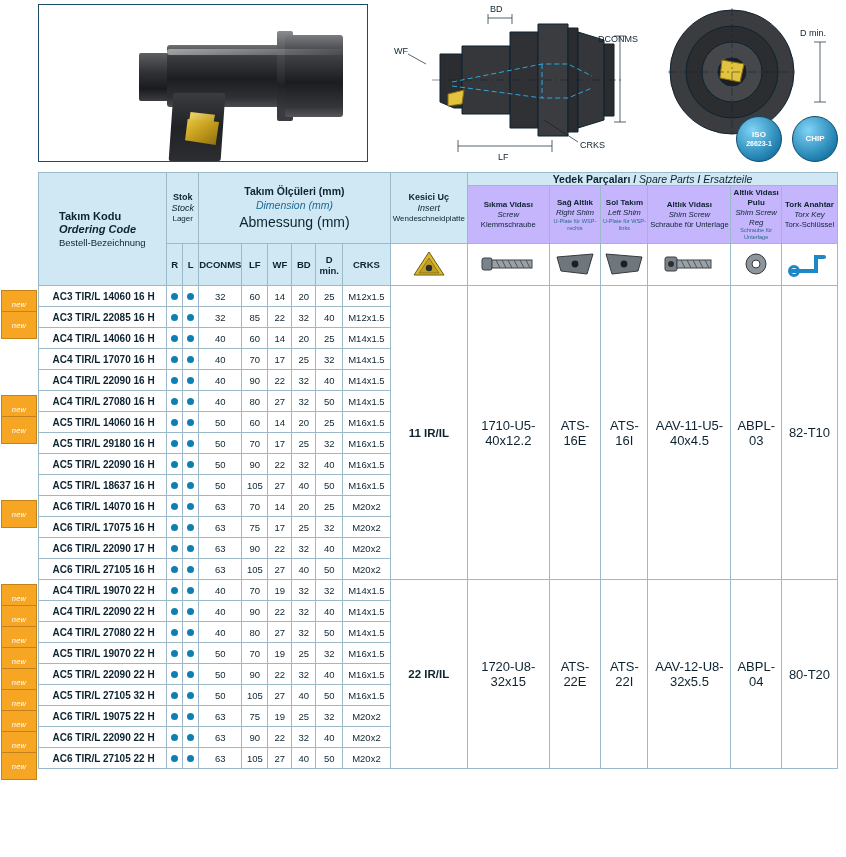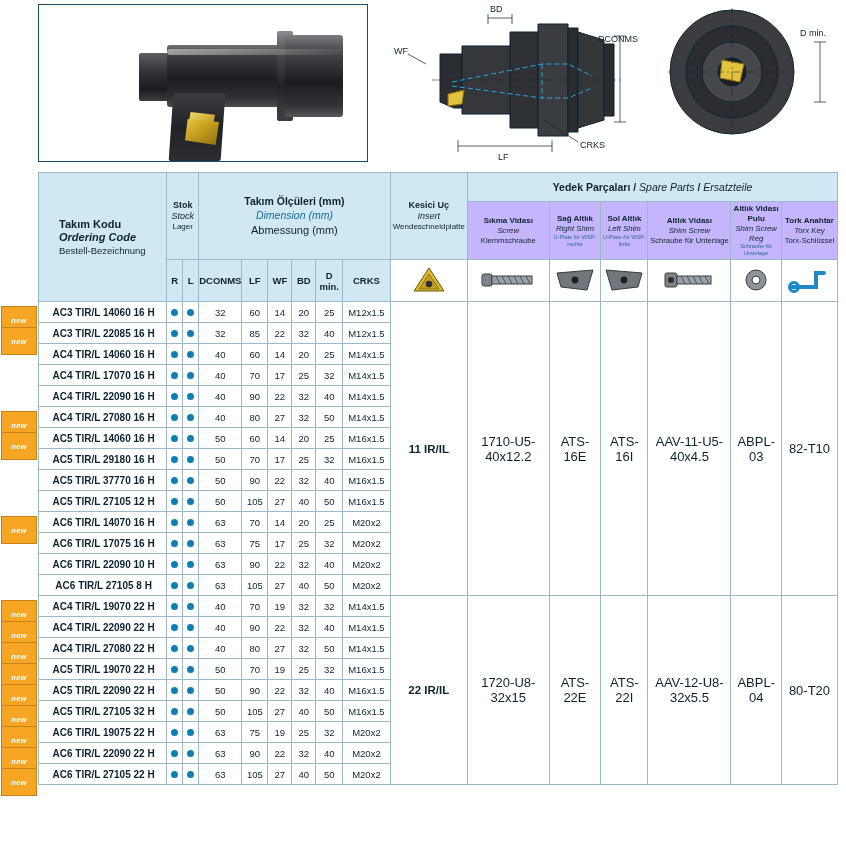--- a/index.html
+++ b/index.html
@@ -112,28 +112,28 @@
   }
   .h-sub .t1 { font-weight:bold; }
   .h-sub .t2 { font-style:italic; }
   .h-sub .t3 { font-size:8px; }
 
   .h-dim {
     background:#cfe8f4; font-size:10.5px; line-height:1.3; padding:3px 4px !important;
   }
   .h-dim .d1 { font-weight:bold; }
   .h-dim .d2 { font-style:italic; color:#1a6a94; }
-  .h-dim .d3 { font-size:11px; }
+  .h-dim .d3 { font-size:14px; }
 
   .h-col {
     background:#cfe8f4; font-weight:bold; font-size:9.5px; height:16px;
   }
 
   .h-spare {
-    background:#cfe8f4; font-weight:bold; font-size:10.5px; padding:8px !important;
+    background:#cfe8f4; font-weight:bold; font-size:10.5px; padding:0 !important;
   }
   .h-spare i { font-weight:normal; }
 
   .h-part { background:#c4b5fd; padding:2px 1px !important; font-size:7.6px; line-height:1.25; }
   .h-part .p1 { font-weight:bold; font-size:8px; }
   .h-part .p2 { font-style:italic; font-size:7.8px; }
   .h-part .p3 { font-size:7.6px; }
   .h-part .p4 { font-size:5.6px; color:#2b6b8c; }
 
   .icon-cell { background:#ffffff; height:42px; }
@@ -149,21 +149,21 @@
 
   .dot {
     display:inline-block; width:7px; height:7px; border-radius:50%;
     background:#0e7fb0;
   }
 
   
   .newflag {
     position:absolute; left:0px; width:36px; height:28px;
     background:#f6a623; border:1px solid #c4821a;
-    font-size:7.5px; font-style:italic; font-weight:bold; color:#ffffff;
+    font-size:7.5px; font-style:italic; font-weight:normal; color:#ffffff;
     display:flex; align-items:center; justify-content:center;
     letter-spacing:.3px;
   }
 
   .sep-row td { border-top:1px solid #5b8ba5; }
 </style>
 </head>
 <body>
 
 <div class="top-area">
@@ -239,20 +239,29 @@
     <line x1="8" y1="70" x2="136" y2="70" stroke="#0d2330" stroke-width=".5" stroke-dasharray="8 3 2 3"></line>
     <line x1="72" y1="6" x2="72" y2="134" stroke="#0d2330" stroke-width=".5" stroke-dasharray="8 3 2 3"></line>
     <g stroke="#0d2330" stroke-width=".7">
       <line x1="160" y1="40" x2="160" y2="100"></line>
       <line x1="154" y1="40" x2="166" y2="40"></line>
       <line x1="154" y1="100" x2="166" y2="100"></line>
     </g>
     <text x="140" y="34" font-family="Liberation Sans, sans-serif" font-size="9" fill="#0d2330">D min.</text>
   </svg>
 
+  <div class="badge-row">
+    <div class="badge">
+      <span class="b1">ISO</span>
+      <span>26623-1</span>
+    </div>
+    <div class="badge">
+      <span class="b1">CHIP</span>
+    </div>
+  </div>
 </div>
 
 <table class="main">
   <colgroup>
     <col style="width:137px">
     <col style="width:17px">
       <col style="width:17px">
     <col style="width:42px">
       <col style="width:30px">
       <col style="width:28px">
@@ -302,21 +311,21 @@
         <div class="p1">Sıkma Vidası</div>
         <div class="p2">Screw</div>
         <div class="p3">Klemmschraube</div>
       </td>
       <td class="h-part">
         <div class="p1">Sağ Altlık</div>
         <div class="p2">Right Shim</div>
         <div class="p4">U-Plate für WSP-rechts</div>
       </td>
       <td class="h-part">
-        <div class="p1">Sol Altlık</div>
+        <div class="p1">Sol Takım</div>
         <div class="p2">Left Shim</div>
         <div class="p4">U-Plate für WSP-links</div>
       </td>
       <td class="h-part">
         <div class="p1">Altlık Vidası</div>
         <div class="p2">Shim Screw</div>
         <div class="p3">Schraube für Unterlage</div>
       </td>
       <td class="h-part">
         <div class="p1">Altlık Vidası Pulu</div>
@@ -498,32 +507,32 @@
         <td class="rowdata"><span class="dot"></span></td>
         <td class="rowdata"><span class="dot"></span></td>
         <td class="rowdata">50</td>
         <td class="rowdata">70</td>
         <td class="rowdata">17</td>
         <td class="rowdata">25</td>
         <td class="rowdata">32</td>
         <td class="rowdata crks">M16x1.5</td>
       </tr>
       <tr>
-        <td class="code" style="position: relative;"><span>AC5 TIR/L 37770 16 H</span></td>
+        <td class="code" style="position: relative;"><span>AC5 TIR/L 22090 16 H</span></td>
         <td class="rowdata"><span class="dot"></span></td>
         <td class="rowdata"><span class="dot"></span></td>
         <td class="rowdata">50</td>
         <td class="rowdata">90</td>
         <td class="rowdata">22</td>
         <td class="rowdata">32</td>
         <td class="rowdata">40</td>
         <td class="rowdata crks">M16x1.5</td>
       </tr>
       <tr>
-        <td class="code" style="position: relative;"><span>AC5 TIR/L 27105 12 H</span></td>
+        <td class="code" style="position: relative;"><span>AC5 TIR/L 18637 16 H</span></td>
         <td class="rowdata"><span class="dot"></span></td>
         <td class="rowdata"><span class="dot"></span></td>
         <td class="rowdata">50</td>
         <td class="rowdata">105</td>
         <td class="rowdata">27</td>
         <td class="rowdata">40</td>
         <td class="rowdata">50</td>
         <td class="rowdata crks">M16x1.5</td>
       </tr>
       <tr>
@@ -542,32 +551,32 @@
         <td class="rowdata"><span class="dot"></span></td>
         <td class="rowdata"><span class="dot"></span></td>
         <td class="rowdata">63</td>
         <td class="rowdata">75</td>
         <td class="rowdata">17</td>
         <td class="rowdata">25</td>
         <td class="rowdata">32</td>
         <td class="rowdata crks">M20x2</td>
       </tr>
       <tr>
-        <td class="code" style="position: relative;"><span>AC6 TIR/L 22090 10 H</span></td>
+        <td class="code" style="position: relative;"><span>AC6 TIR/L 22090 17 H</span></td>
         <td class="rowdata"><span class="dot"></span></td>
         <td class="rowdata"><span class="dot"></span></td>
         <td class="rowdata">63</td>
         <td class="rowdata">90</td>
         <td class="rowdata">22</td>
         <td class="rowdata">32</td>
         <td class="rowdata">40</td>
         <td class="rowdata crks">M20x2</td>
       </tr>
       <tr>
-        <td class="code" style="position: relative;"><span>AC6 TIR/L 27105 8 H</span></td>
+        <td class="code" style="position: relative;"><span>AC6 TIR/L 27105 16 H</span></td>
         <td class="rowdata"><span class="dot"></span></td>
         <td class="rowdata"><span class="dot"></span></td>
         <td class="rowdata">63</td>
         <td class="rowdata">105</td>
         <td class="rowdata">27</td>
         <td class="rowdata">40</td>
         <td class="rowdata">50</td>
         <td class="rowdata crks">M20x2</td>
       </tr>
       <tr class="sep-row">

